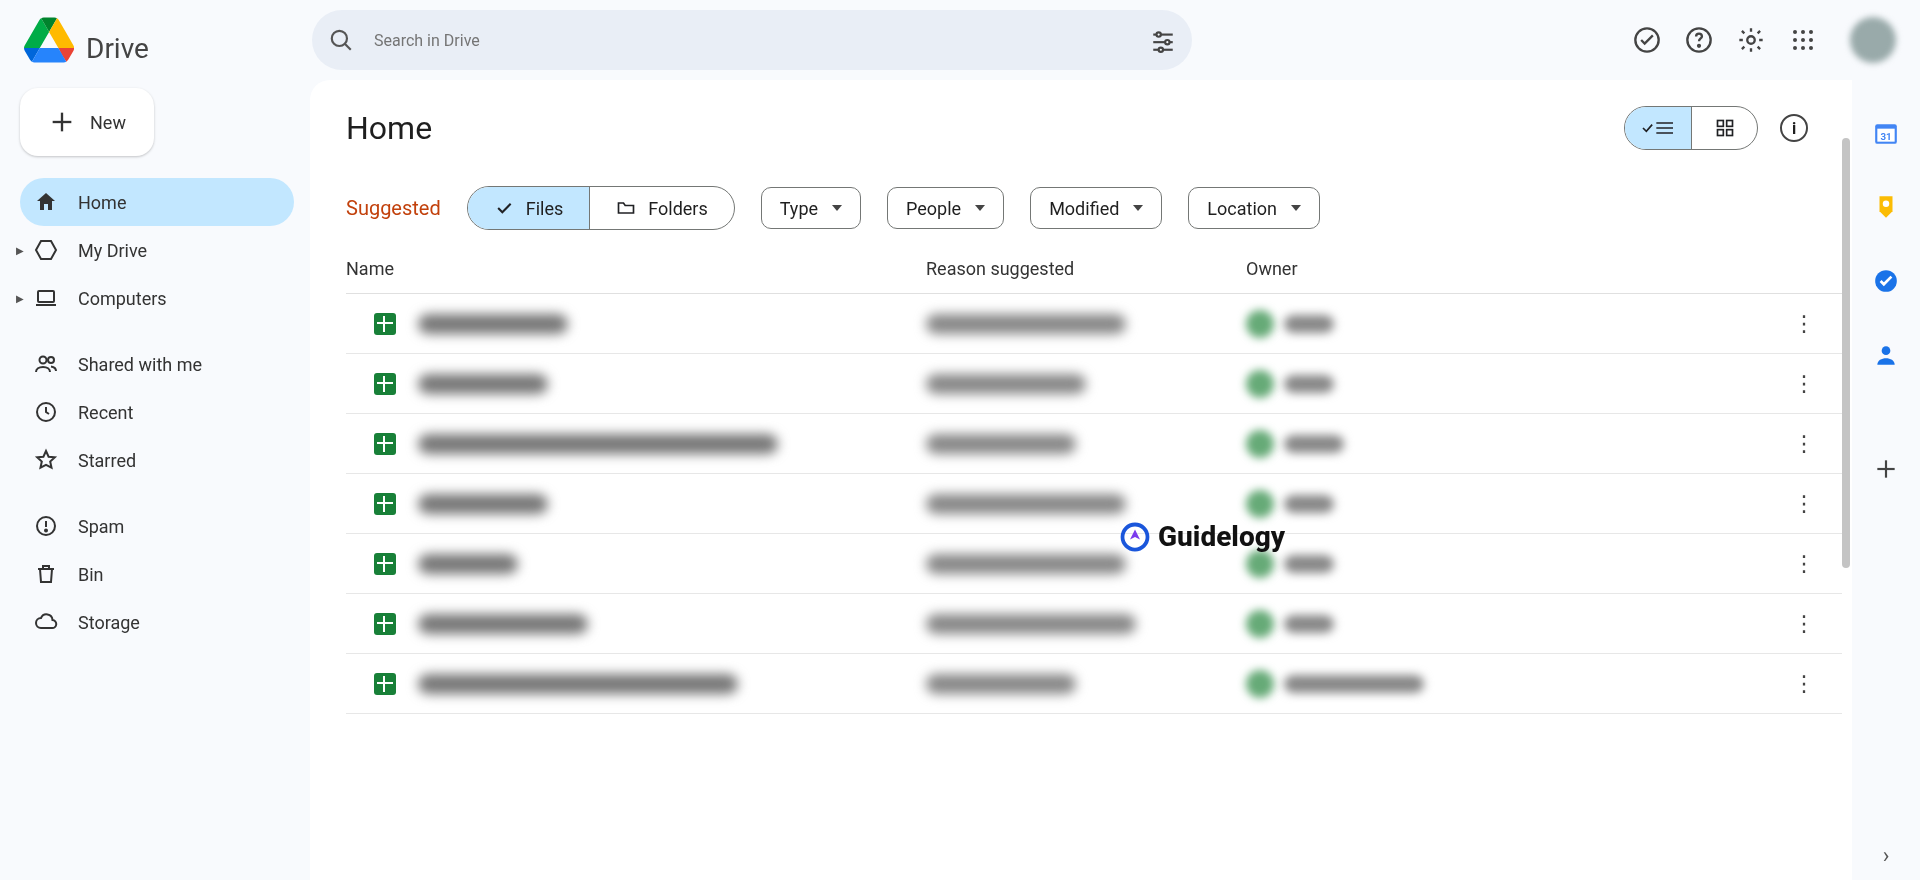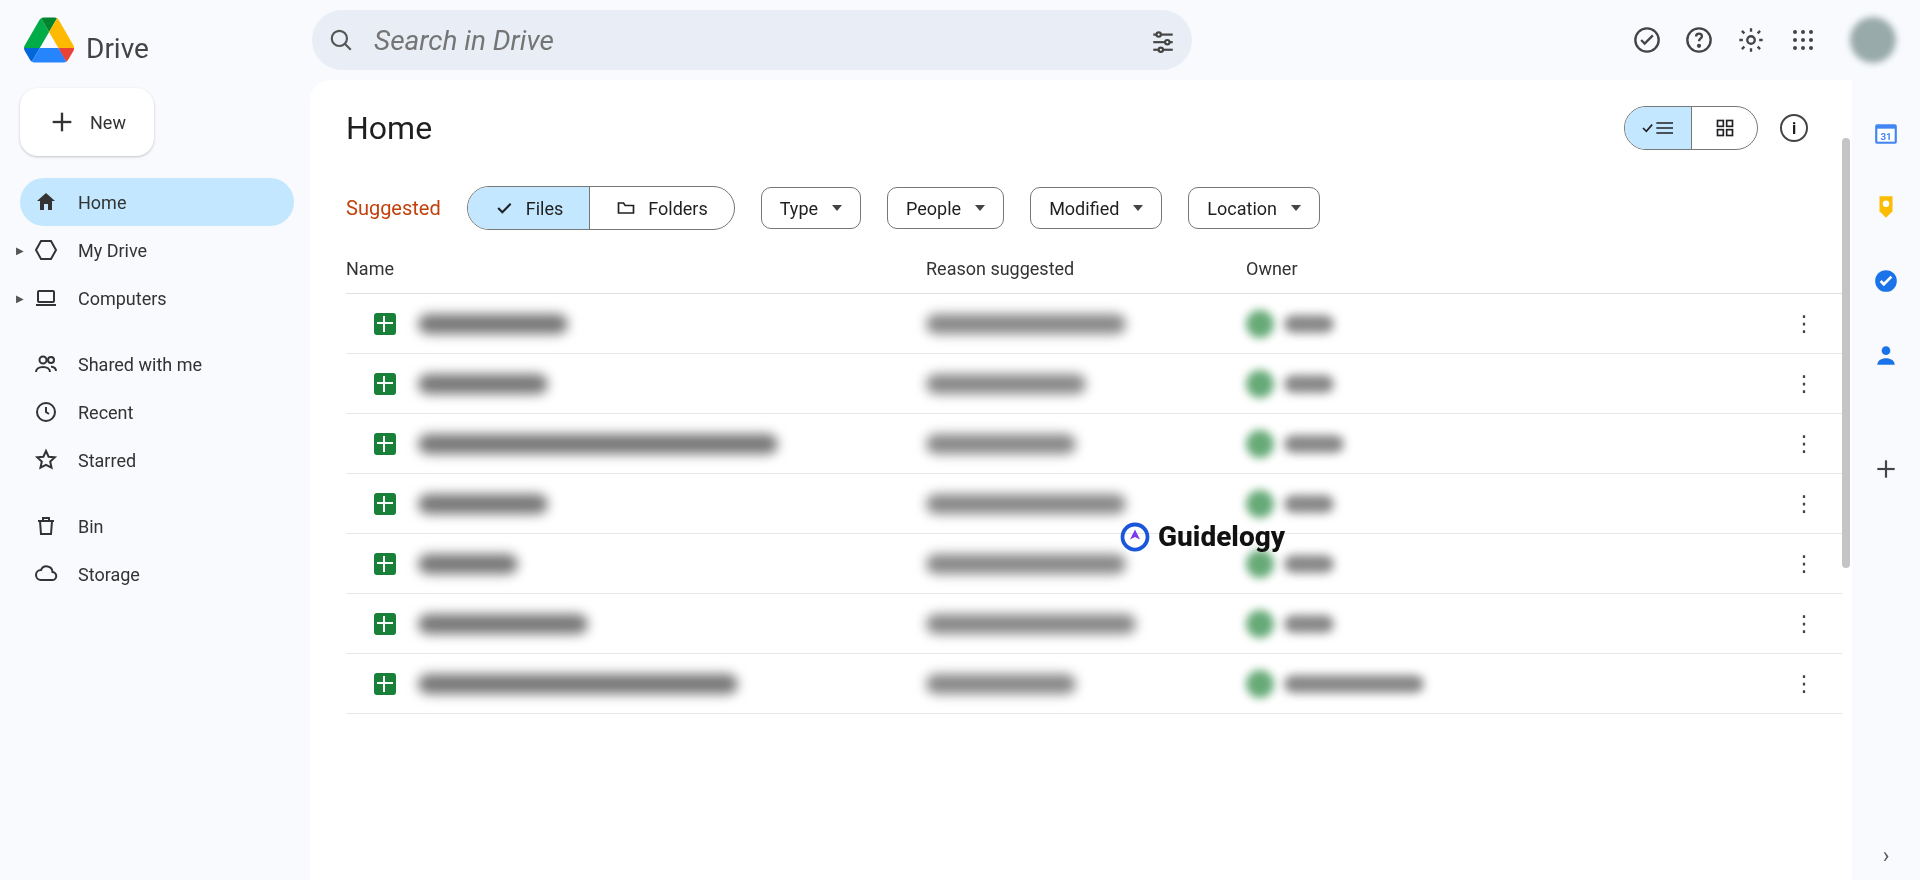--- a/index.html
+++ b/index.html
@@ -8,21 +8,21 @@
     display: flex; align-items: center; height: 80px; padding: 0 16px 0 24px; gap: 8px;
   }
   .logo-wrap { display: flex; align-items: flex-end; gap: 12px; width: 280px; }
   .drive-logo { width: 50px; height: 50px; }
   .brand { font-size: 28px; color: #444; font-weight: 400; }
   .search-bar {
     flex: 0 0 880px; height: 60px; background: #e9eef6; border-radius: 30px;
     display: flex; align-items: center; padding: 0 14px; gap: 18px;
   }
   .search-bar input {
-    flex: 1; border: none; background: transparent; font-size: 28px; color: #0f172a; outline: none; font-style: italic;
+    flex: 1; border: none; background: transparent; font-size: 16px; color: #0f172a; outline: none;
   }
   .header-icons { margin-left: auto; display: flex; align-items: center; gap: 22px; padding-right: 8px;}
   .hicon { width: 30px; height: 30px; display:inline-flex; align-items:center; justify-content:center; cursor:pointer; color:#444;}
   .avatar { width: 46px; height: 46px; border-radius: 50%; background: #9aa; filter: blur(3px); margin-left: 10px;}
 
   .body-row { display: flex; height: calc(880px - 80px); }
 
   .sidebar { width: 310px; padding: 8px 16px 0 20px; display: flex; flex-direction: column; }
   .new-btn {
     width: 134px; height: 68px; border-radius: 18px; background: #fff; border: none;
@@ -217,20 +217,28 @@
         </svg>
       <span>Recent</span>
     </div>
     <div class="sb-item">
       <svg width="24" height="24" viewBox="0 0 24 24" fill="none" stroke="#333" stroke-width="2">
           <path d="M12 3l2.6 5.7 6.2.6-4.6 4.2 1.3 6.1L12 16.8 6.5 19.6l1.3-6.1L3.2 9.3l6.2-.6z"></path>
         </svg>
       <span>Starred</span>
     </div>
     <div class="sb-spacer"></div>
+    <div class="sb-item">
+      <svg width="24" height="24" viewBox="0 0 24 24" fill="none" stroke="#333" stroke-width="2">
+          <circle cx="12" cy="12" r="9"></circle>
+          <line x1="12" y1="7" x2="12" y2="13"></line>
+          <circle cx="12" cy="16.5" r="1" fill="#333"></circle>
+        </svg>
+      <span>Spam</span>
+    </div>
     <div class="sb-item">
       <svg width="24" height="24" viewBox="0 0 24 24" fill="none" stroke="#333" stroke-width="2">
           <path d="M4 7h16M9 7V4h6v3M6 7l1 13h10l1-13"></path>
         </svg>
       <span>Bin</span>
     </div>
     <div class="sb-item">
       <svg width="24" height="24" viewBox="0 0 24 24" fill="none" stroke="#333" stroke-width="2">
           <path d="M7 18a5 5 0 110-10 6 6 0 0111.5 2A4 4 0 0118 18z"></path>
         </svg>

